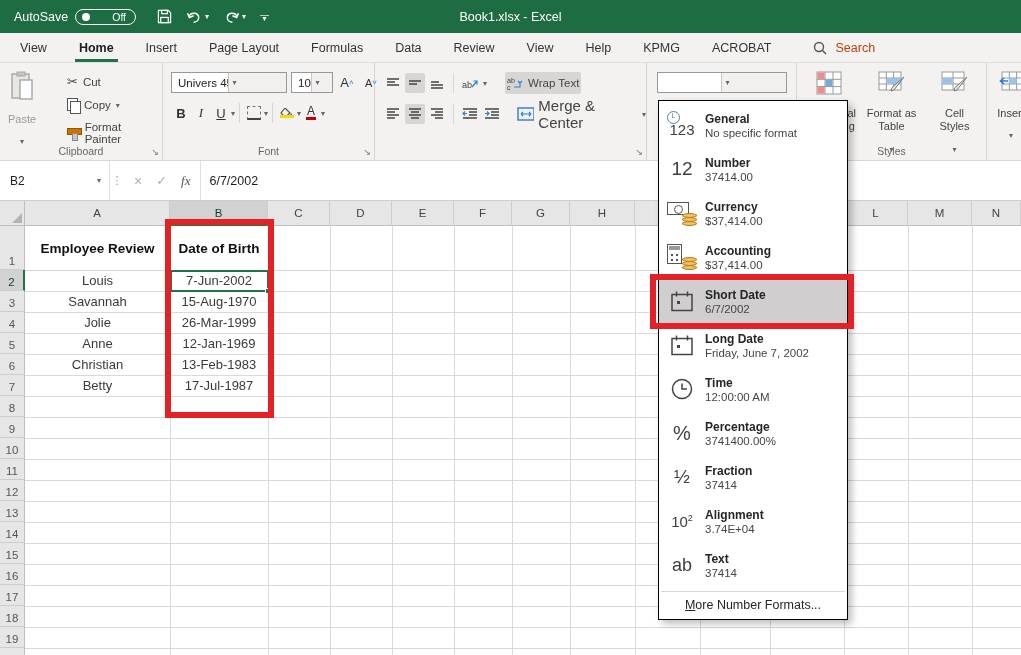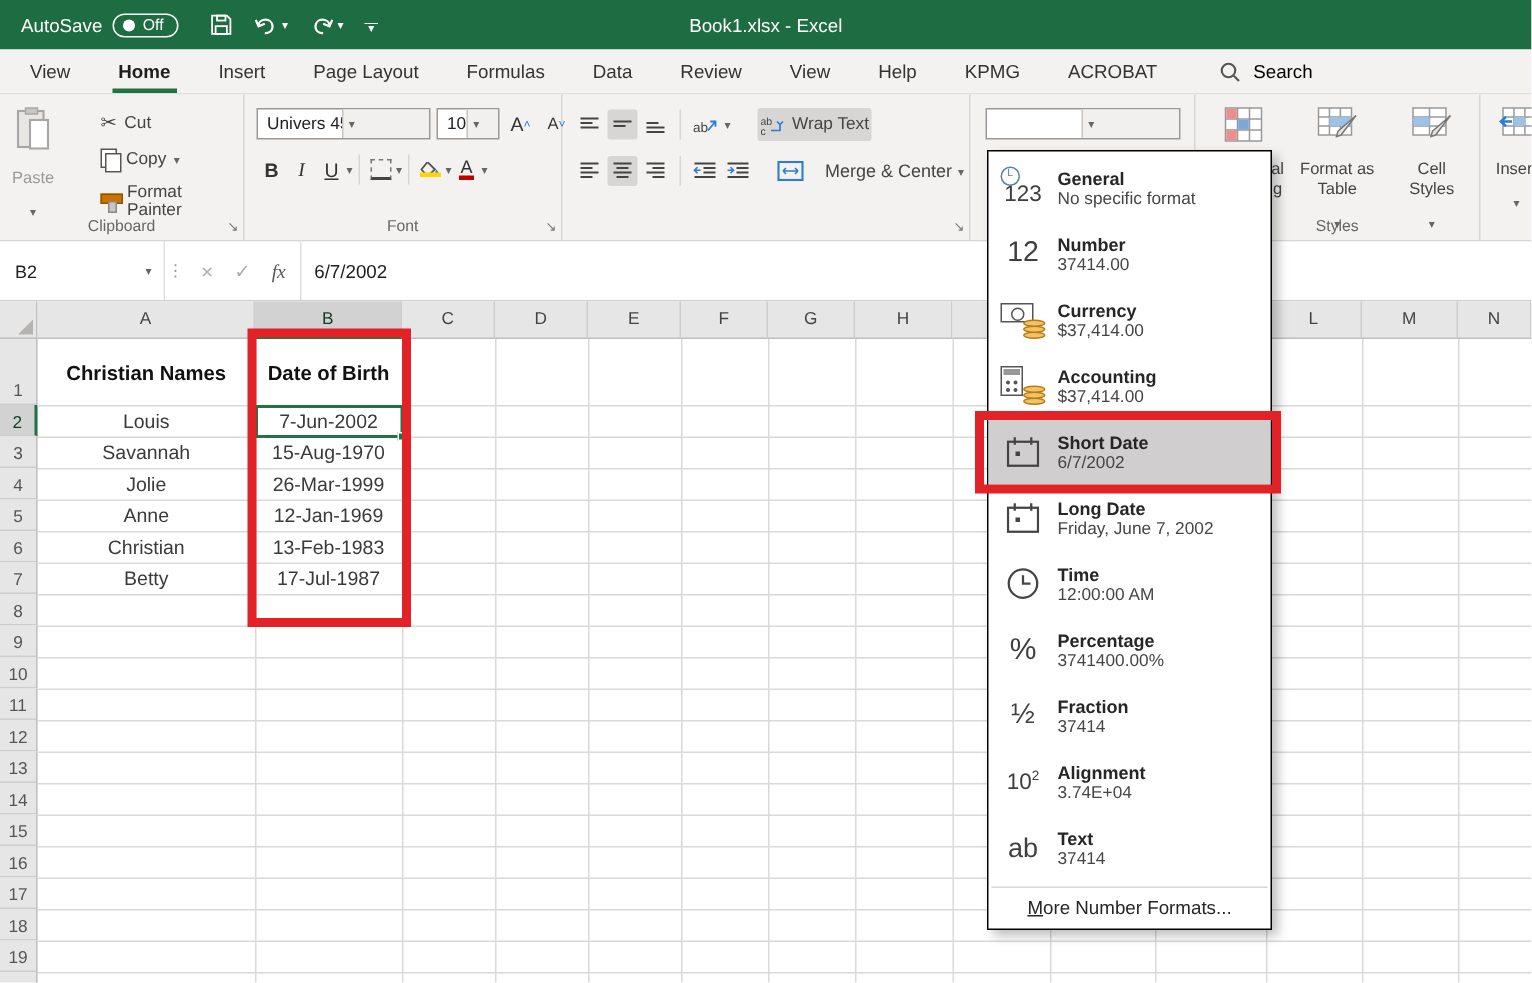--- a/index.html
+++ b/index.html
@@ -7,34 +7,34 @@
     --hdr-bg:#e6e6e6; --hdr-sel:#d2d2d2; --gridline:#d9d9d9; --annotation:#e32227;
     --menu-sel:#d0cecf; --coin:#f0c36a; --coin-edge:#b97c12;
   }
   *{margin:0;padding:0;box-sizing:border-box;}
   html,body{width:1021px;height:655px;overflow:hidden;}
   body{font-family:"Liberation Sans","DejaVu Sans",sans-serif;background:#fff;position:relative;font-size:12px;color:#444;}
 
   
   .titlebar{position:absolute;left:0;top:0;width:1021px;height:33px;background:var(--titlebar);display:flex;align-items:center;color:#fff;}
   .autosave{display:flex;align-items:center;gap:7px;margin-left:14px;font-size:12.5px;}
-  .pill{display:flex;align-items:center;gap:5px;border:1px solid #fff;border-radius:9px;padding:1px 9px 1px 6px;font-size:10.5px;}
+  .pill{display:flex;align-items:center;gap:22px;border:1px solid #fff;border-radius:9px;padding:1px 9px 1px 6px;font-size:10.5px;}
   .pill .dot{width:8px;height:8px;border-radius:50%;background:#fff;display:inline-block;}
   .qat{display:flex;align-items:center;gap:4px;margin-left:16px;}
   .qat-btn{display:flex;align-items:center;padding:3px 5px;cursor:pointer;}
   .qat-caret{font-size:8px;margin-left:2px;color:#fff;}
   .win-title{position:absolute;left:0;right:0;text-align:center;font-size:12.5px;pointer-events:none;}
 
   
   .tabrow{position:absolute;left:0;top:33px;width:1021px;height:30px;background:var(--ribbon-bg);display:flex;align-items:center;border-bottom:1px solid #e1dfdd;}
   .tab{padding:6px 12px;margin:0 4px;font-size:12.5px;color:#333;position:relative;cursor:pointer;white-space:nowrap;}
   .tab:first-child{margin-left:8px;}
   .tab.active{font-weight:bold;color:#1e1e1e;}
   .tab.active::after{content:"";position:absolute;left:8px;right:8px;bottom:-1px;height:3px;background:var(--green);}
-  .tab-search{display:flex;align-items:center;gap:8px;margin-left:26px;color:#000000;font-size:12.5px;cursor:text;}
+  .tab-search{display:flex;align-items:center;gap:8px;margin-left:26px;color:#c2410c;font-size:12.5px;cursor:text;}
 
   
   .ribbon{position:absolute;left:0;top:63px;width:1021px;height:98px;background:var(--ribbon-bg);display:flex;border-bottom:1px solid #d8d6d4;}
   .rgroup{position:relative;height:100%;border-right:1px solid #d8d6d4;flex:none;}
   .rgroup-label{position:absolute;bottom:3px;left:0;right:0;text-align:center;font-size:10.5px;color:#666;}
   .launcher{position:absolute;right:3px;bottom:3px;font-size:9px;color:#777;cursor:pointer;}
   .bigbtn{display:flex;flex-direction:column;align-items:center;gap:12px;font-size:11px;color:#444;cursor:pointer;text-align:center;}
   .caret{font-size:8px;color:#666;}
   .smallbtn{display:flex;align-items:center;gap:5px;font-size:11.5px;color:#444;cursor:pointer;padding:2px 3px;}
   .iconbtn{display:flex;align-items:center;justify-content:center;min-width:20px;height:20px;cursor:pointer;border-radius:2px;padding:0 2px;}
@@ -361,21 +361,21 @@
             <path d="M1 1h14M7 4h8M7 7h8M1 10h14" stroke="#444" stroke-width="1.3"></path>
             <path d="M1 5.5 L4.5 5.5 M3 3.5 L5 5.5 L3 7.5" stroke="#2b7cd3" fill="none" stroke-width="1.1"></path>
           </svg>
         </span>
       <span style="width:10px"></span>
       <span class="iconbtn" style="height:22px">
         <svg width="18" height="14">
             <rect x="1" y="1" width="16" height="12" fill="none" stroke="#2b7cd3" stroke-width="1.4"></rect>
             <path d="M4 7 h10 M4 7 l2 -2 M4 7 l2 2 M14 7 l-2 -2 M14 7 l-2 2" stroke="#2b7cd3" fill="none" stroke-width="1.1"></path>
           </svg>
-        <span style="font-size:12px;margin-left:14px">Merge &amp; Center</span>
+        <span style="font-size:15px;margin-left:4px">Merge &amp; Center</span>
       </span>
       <span class="caret">▾</span>
     </div>
     <div class="launcher">↘</div>
   </div>
 
   <div class="rgroup" id="g-number">
     <div class="combo num-combo">
         <span></span>
         <span class="caret">▾</span>
@@ -510,21 +510,21 @@
     <div class="gl-h" style="top: 258px; left: 25px; right: 0px;"></div>
     <div class="gl-h" style="top: 279px; left: 25px; right: 0px;"></div>
     <div class="gl-h" style="top: 300px; left: 25px; right: 0px;"></div>
     <div class="gl-h" style="top: 321px; left: 25px; right: 0px;"></div>
     <div class="gl-h" style="top: 342px; left: 25px; right: 0px;"></div>
     <div class="gl-h" style="top: 363px; left: 25px; right: 0px;"></div>
     <div class="gl-h" style="top: 384px; left: 25px; right: 0px;"></div>
     <div class="gl-h" style="top: 405px; left: 25px; right: 0px;"></div>
     <div class="gl-h" style="top: 426px; left: 25px; right: 0px;"></div>
     <div class="gl-h" style="top: 447px; left: 25px; right: 0px;"></div>
-    <div class="cell hdr" style="left: 25px; width: 145px; top: 25px; height: 44px;">Christian Names</div>
+    <div class="cell hdr" style="left: 25px; width: 145px; top: 25px; height: 44px;">Employee Review</div>
     <div class="cell hdr" style="left: 170px; width: 98px; top: 25px; height: 44px;">Date of Birth</div>
     <div class="cell" style="left: 25px; width: 145px; top: 69px; height: 21px;">Louis</div>
     <div class="cell" style="left: 170px; width: 98px; top: 69px; height: 21px;">7-Jun-2002</div>
     <div class="cell" style="left: 25px; width: 145px; top: 90px; height: 21px;">Savannah</div>
     <div class="cell" style="left: 170px; width: 98px; top: 90px; height: 21px;">15-Aug-1970</div>
     <div class="cell" style="left: 25px; width: 145px; top: 111px; height: 21px;">Jolie</div>
     <div class="cell" style="left: 170px; width: 98px; top: 111px; height: 21px;">26-Mar-1999</div>
     <div class="cell" style="left: 25px; width: 145px; top: 132px; height: 21px; text-align: right;">Anne</div>
     <div class="cell" style="left: 170px; width: 98px; top: 132px; height: 21px;">12-Jan-1969</div>
     <div class="cell" style="left: 25px; width: 145px; top: 153px; height: 21px;">Christian</div>

